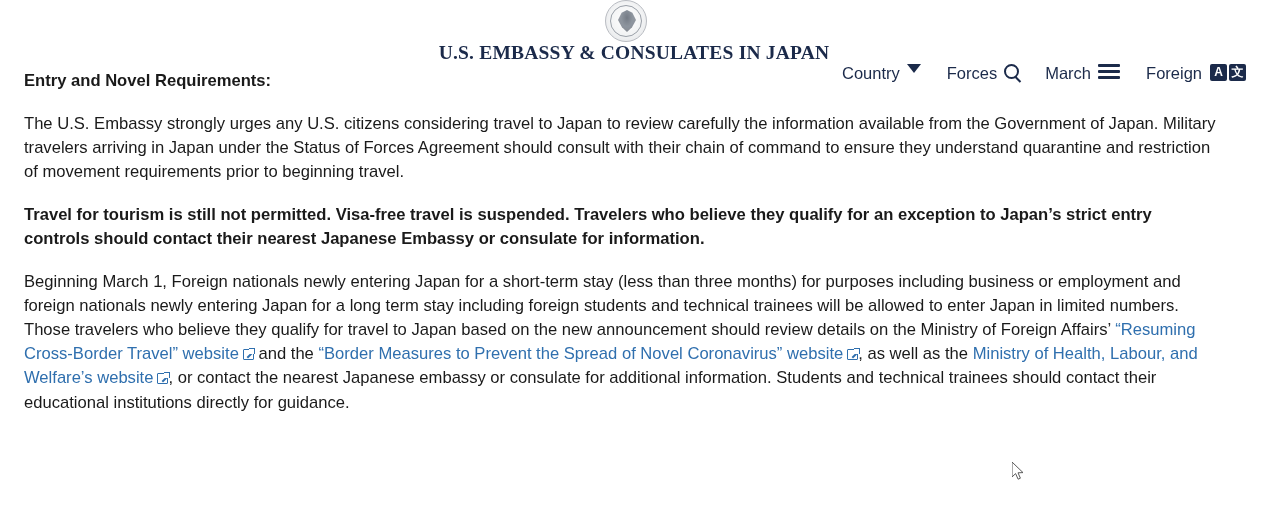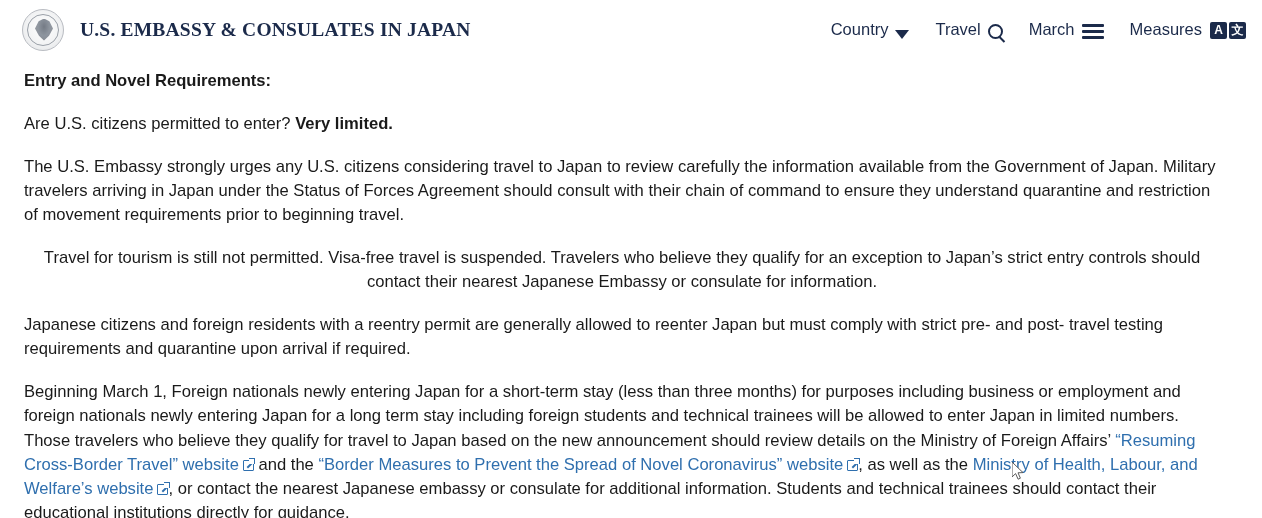--- a/index.html
+++ b/index.html
@@ -14,20 +14,21 @@
   }
 
   
   .site-header {
     height: 59px;
     display: flex;
     align-items: center;
     padding: 0 16px 0 22px;
     background: #ffffff;
     position: relative;
+    flex-direction: column;
   }
   .seal {
     width: 42px;
     height: 42px;
     border-radius: 50%;
     border: 1px solid #b9bcc2;
     background: radial-gradient(circle at 50% 45%, #ffffff 0%, #f2f3f4 55%, #dfe1e4 100%);
     position: relative;
     flex: none;
     margin-right: 16px;
@@ -61,21 +62,21 @@
   .header-nav {
     margin-left: auto;
     display: flex;
     align-items: center;
     gap: 26px;
     color: #1b2a4a;
     font-size: 16.5px;
   }
   .nav-item {
     display: flex;
-    align-items: flex-end;
+    align-items: flex-start;
     gap: 7px;
     cursor: pointer;
     color: #1b2a4a;
     white-space: nowrap;
   }
   .caret-down {
     width: 0; height: 0;
     border-left: 7px solid transparent;
     border-right: 7px solid transparent;
     border-top: 9px solid #1b2a4a;
@@ -133,21 +134,21 @@
     line-height: 1.45;
   }
   .content p {
     margin: 0 0 19px 0;
   }
   .strong-head {
     font-weight: bold;
     margin: 0 0 18px 0;
   }
   .bold { font-weight: bold; }
-  .bold-para { font-weight: normal; text-align: center; }
+  .bold-para { font-weight: bold; }
 
   a.ext {
     color: #2f6fae;
     text-decoration: none;
   }
   .ext-icon {
     display: inline-block;
     width: 11px; height: 11px;
     border: 1.6px solid #2f6fae;
     position: relative;
@@ -189,52 +190,50 @@
 <div class="site-header">
   <div class="seal"></div>
   <div class="site-title">U.S. EMBASSY &amp; CONSULATES IN JAPAN</div>
 
   <nav class="header-nav">
     <div class="nav-item">
       <span>Country</span>
       <span class="caret-down"></span>
     </div>
     <div class="nav-item">
-      <span>Travel</span>
+      <span>Forces</span>
       <span class="magnifier"></span>
     </div>
     <div class="nav-item">
       <span>March</span>
       <span class="burger">
           <span></span>
           <span></span>
           <span></span>
         </span>
     </div>
     <div class="nav-item">
-      <span>Measures</span>
+      <span>Foreign</span>
       <span class="lang-badge">
         <b>A</b>
         <b>文</b>
       </span>
     </div>
   </nav>
 </div>
 
 <div class="content">
 
   <p class="strong-head">Entry and Novel Requirements:</p>
 
-  <p><span>Are U.S. citizens permitted to enter? </span><span class="bold">Very limited.</span></p>
 
   <p>The U.S. Embassy strongly urges any U.S. citizens considering travel to Japan to review carefully the information available from the Government of Japan. Military travelers arriving in Japan under the Status of Forces Agreement should consult with their chain of command to ensure they understand quarantine and restriction of movement requirements prior to beginning travel.</p>
 
   <p class="bold-para">Travel for tourism is still not permitted. Visa-free travel is suspended. Travelers who believe they qualify for an exception to Japan’s strict entry controls should contact their nearest Japanese Embassy or consulate for information.</p>
 
-  <p>Japanese citizens and foreign residents with a reentry permit are generally allowed to reenter Japan but must comply with strict pre- and post- travel testing requirements and quarantine upon arrival if required.</p>
 
   <p><span>Beginning March 1, Foreign nationals newly entering Japan for a short-term stay (less than three months) for purposes including business or employment and foreign nationals newly entering Japan for a long term stay including foreign students and technical trainees will be allowed to enter Japan in limited numbers. Those travelers who believe they qualify for travel to Japan based on the new announcement should review details on the Ministry of Foreign Affairs’ </span><a class="ext" href="#"><span>“Resuming Cross-Border Travel” website</span><span class="ext-icon"></span></a><span> and the </span><a class="ext" href="#"><span>“Border Measures to Prevent the Spread of Novel Coronavirus” website</span><span class="ext-icon"></span></a><span>, as well as the </span><a class="ext" href="#"><span>Ministry of Health, Labour, and Welfare’s website</span><span class="ext-icon"></span></a><span>, or contact the nearest Japanese embassy or consulate for additional information. Students and technical trainees should contact their educational institutions directly for guidance.</span></p>
 
 </div>
 
 <div class="cursor">
   <svg width="12" height="19" viewBox="0 0 12 19">
     <polygon points="0,0 0,15 3.6,11.6 6.1,17.2 8.4,16.2 6,10.8 11,10.6" fill="#ffffff" stroke="#5a5a5a" stroke-width="1"></polygon>
   </svg>
 </div>

